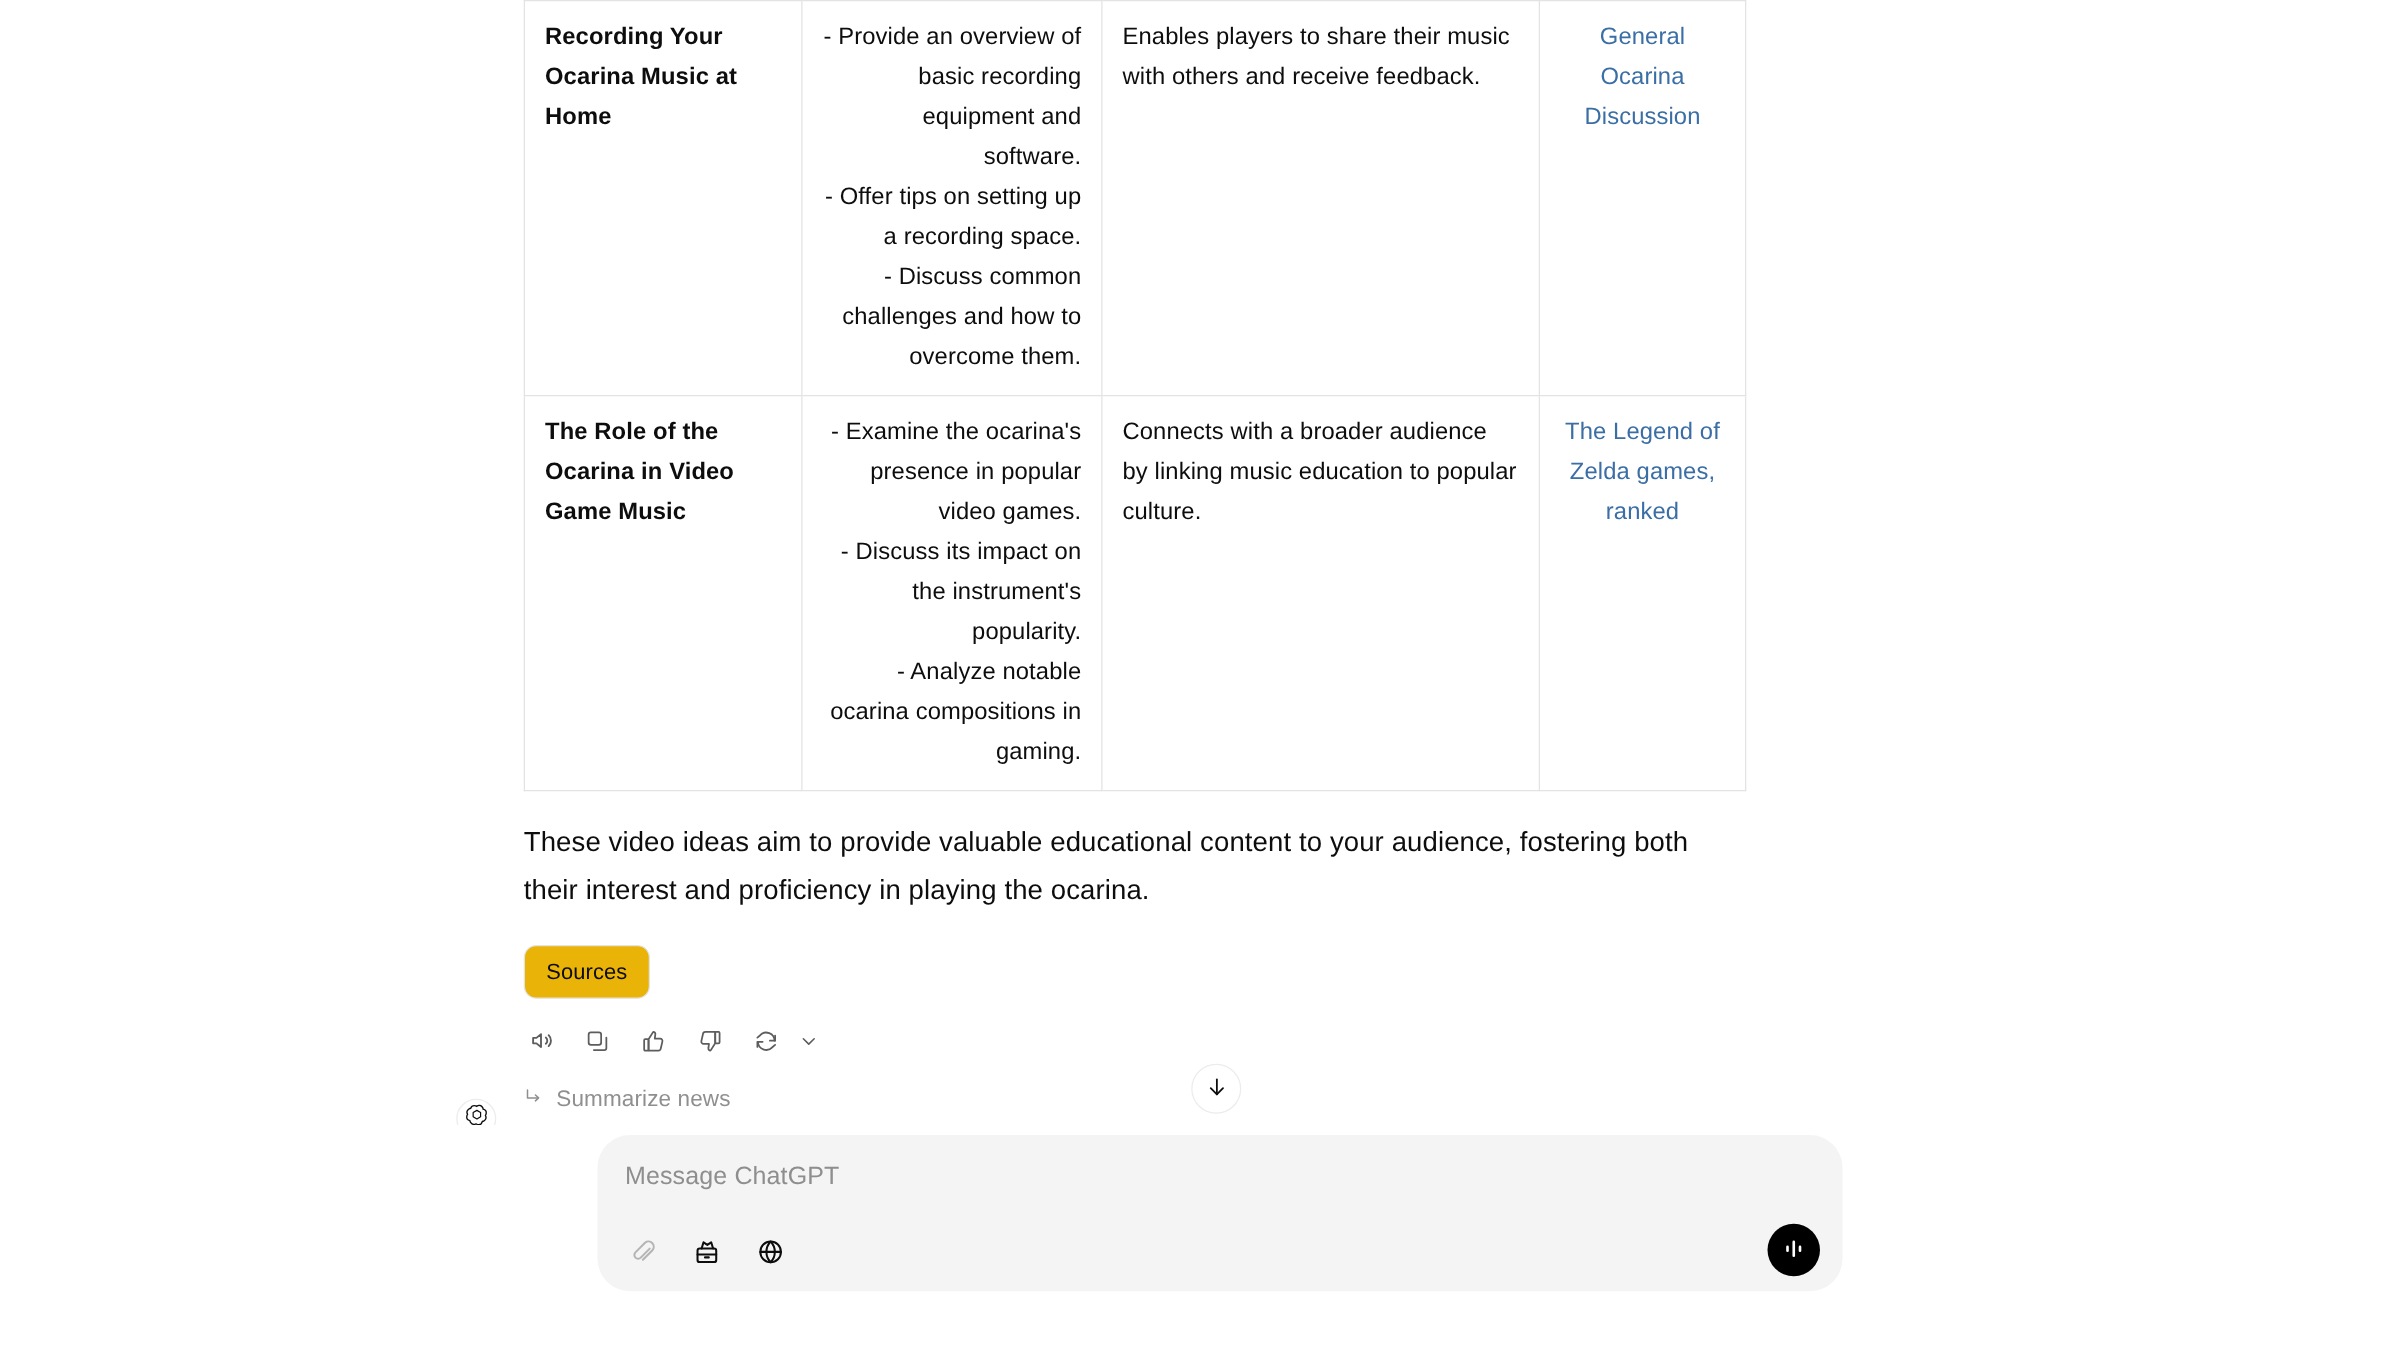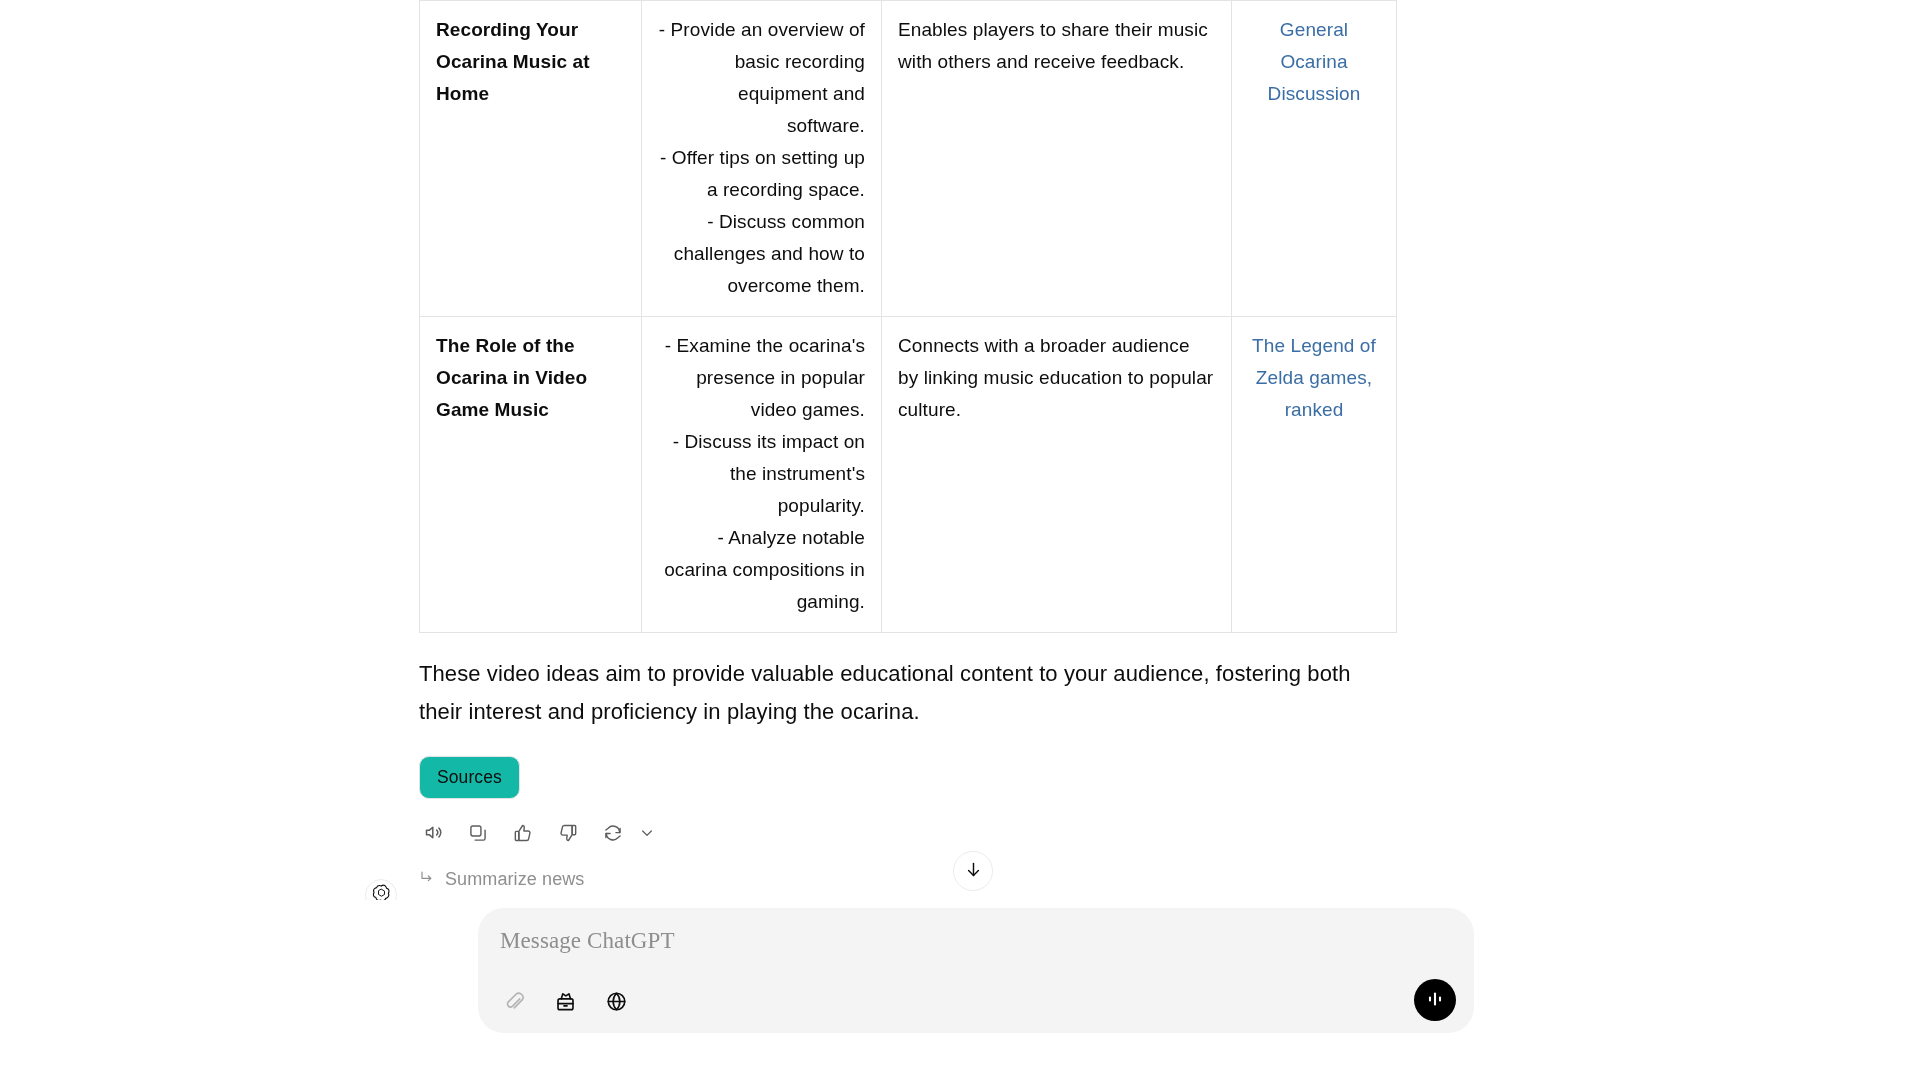--- a/index.html
+++ b/index.html
@@ -86,21 +86,21 @@
   
   .sources-row { margin: 25px 0 0 2px; }
   .sources-btn {
     display: inline-block;
     border: 1px solid #e3e3e3;
     border-radius: 10px;
     padding: 9px 17px 10px 17px;
     font-size: 17.5px;
     line-height: 22px;
     color: #0d0d0d;
-    background: #14b8a6;
+    background: #eab308;
     cursor: pointer;
     letter-spacing: 0.1px;
   }
 
   
   .actions-row {
     display: flex;
     align-items: center;
     gap: 19px;
     margin: 22px 0 0 3px;
@@ -181,25 +181,24 @@
     position: absolute;
     left: 478px;
     top: 8px;
     width: 996px;
     height: 125px;
     background: #f4f4f4;
     border-radius: 26px;
     padding: 20px 22px 0 22px;
   }
   .composer-placeholder {
-    font-size: 23px;
+    font-size: 20px;
     color: #8e8e8e;
     line-height: 26px;
     letter-spacing: 0.1px;
-    font-family: Liberation Serif, serif;
   }
   .composer-tools {
     position: absolute;
     left: 22px;
     bottom: 16px;
     display: flex;
     align-items: center;
     gap: 23px;
   }
   .tool-btn {

